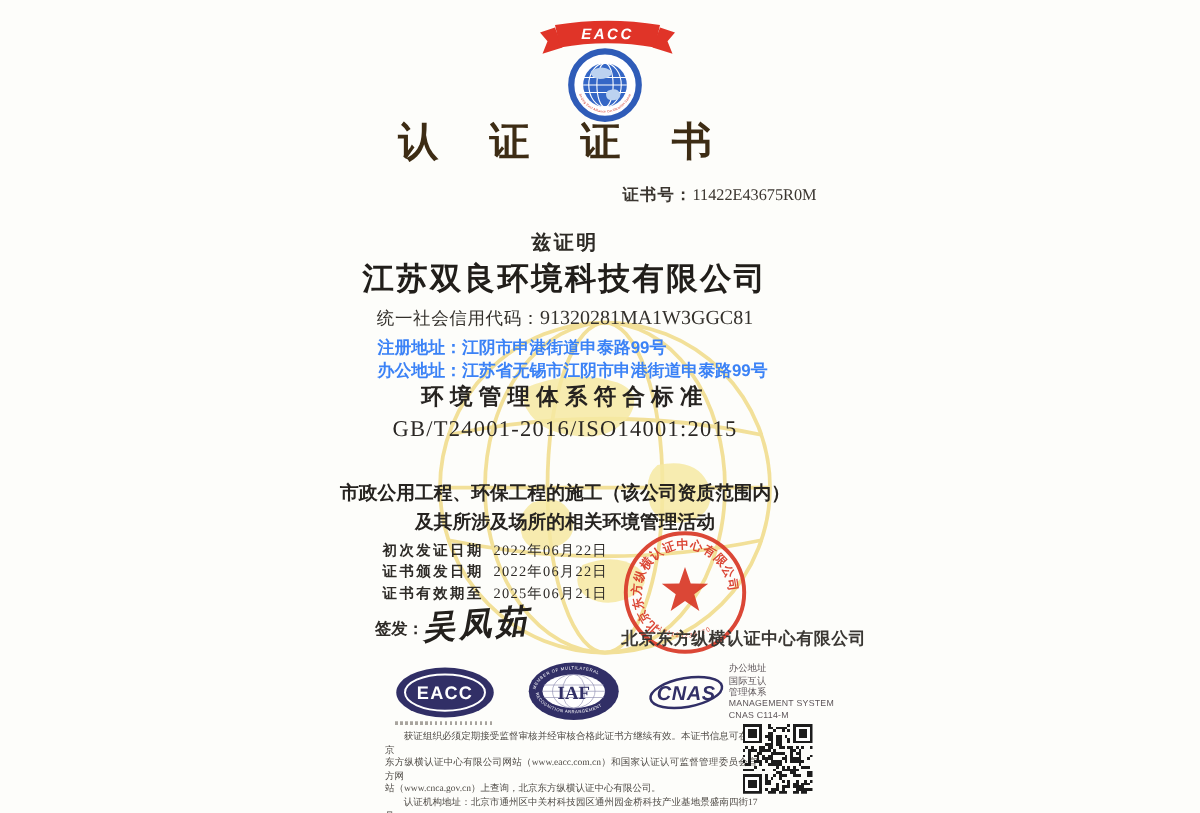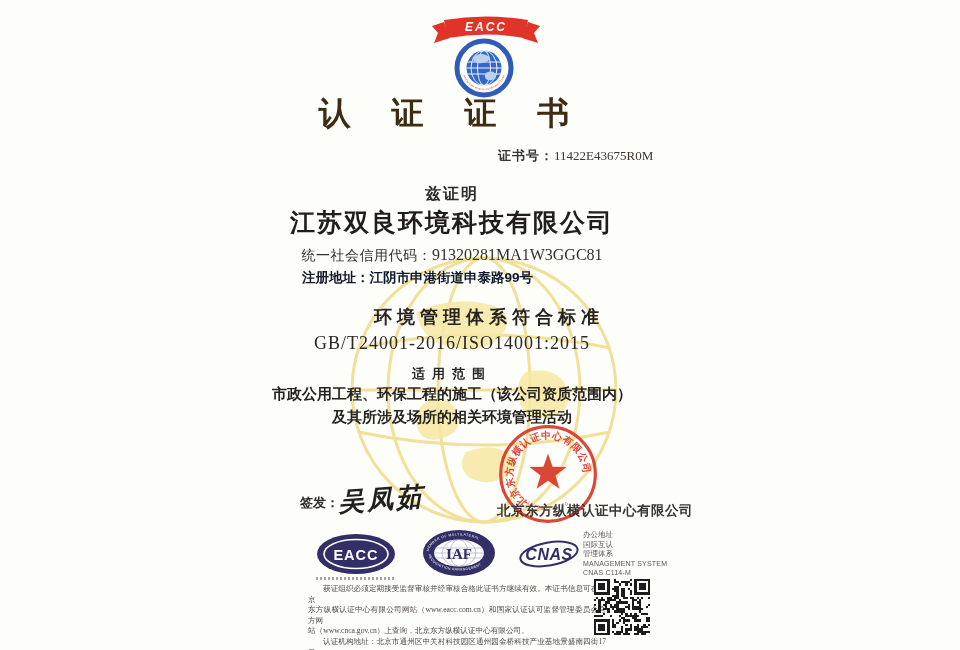--- a/index.html
+++ b/index.html
@@ -11,22 +11,22 @@
   .hei{font-family:"Liberation Sans","DejaVu Sans",sans-serif;}
 
   .title{top:92px;font-size:32px;font-weight:bold;color:#3d2c14;letter-spacing:16px;}
   .certno{top:147px;left:498px;font-size:13px;color:#3a352f;}
   .certno .lab{font-weight:bold;letter-spacing:1px;}
   .statement{top:184px;font-size:16px;font-weight:bold;color:#2e2b26;letter-spacing:2px;}
   .company{top:206px;font-size:25px;font-weight:bold;color:#211e1a;letter-spacing:2px;}
   .credit{top:246px;font-size:14px;}
   .credit .lab{font-weight:normal;letter-spacing:.5px;}
   .credit .val{font-size:16px;}
-  .addr{top:268px;left:302px;font-size:13.5px;font-weight:bold;line-height:19px;color:#0f172a;}
-  .system{top:305px;font-size:18px;font-weight:bold;letter-spacing:5px;color:#262320;margin-left:37px;}
+  .addr{top:268px;left:302px;font-size:13.5px;font-weight:bold;line-height:19px;color:#3b82f6;}
+  .system{top:305px;font-size:18px;font-weight:bold;letter-spacing:5px;color:#262320;}
   .standard{top:333px;font-size:18px;letter-spacing:1px;color:#2a2724;}
   .scopelab{top:365px;font-size:13px;font-weight:bold;letter-spacing:7px;color:#2a2724;}
   .scope1{top:385px;font-size:15px;font-weight:bold;color:#262320;}
   .scope2{top:408px;font-size:15px;font-weight:bold;color:#262320;}
 
   .dates{top:433px;left:306px;font-size:11.5px;line-height:17px;color:#2e2b27;}
   .dates .row{white-space:nowrap;}
   .dates .lab{display:inline-block;width:86px;font-weight:bold;letter-spacing:2px;}
   .dates .val{letter-spacing:1px;}
 
@@ -102,28 +102,44 @@
   <div class="abs ctr statement hei">兹证明</div>
 
   <div class="abs ctr credit">
     <span class="lab hei">统一社会信用代码：</span><span class="val">91320281MA1W3GGC81</span>
   </div>
 
   <div class="abs addr hei">
     <div>
       <span>注册地址：</span><span>江阴市申港街道申泰路99号</span>
     </div>
+    <div>
+      <span>办公地址：</span><span>江苏省无锡市江阴市申港街道申泰路99号</span>
+    </div>
   </div>
 
   <div class="abs ctr system hei">环境管理体系符合标准</div>
   <div class="abs ctr standard">GB/T24001-2016/ISO14001:2015</div>
-  <div class="abs ctr scopelab hei">适用范围</div>
   <div class="abs ctr scope2 hei">及其所涉及场所的相关环境管理活动</div>
   <div class="abs ctr scope1 hei">市政公用工程、环保工程的施工（该公司资质范围内）</div>
 
+  <div class="abs dates">
+    <div class="row">
+      <span class="lab">初次发证日期</span>
+      <span class="val">2022年06月22日</span>
+    </div>
+    <div class="row">
+      <span class="lab">证书颁发日期</span>
+      <span class="val">2022年06月22日</span>
+    </div>
+    <div class="row">
+      <span class="lab">证书有效期至</span>
+      <span class="val">2025年06月21日</span>
+    </div>
+  </div>
 
   <svg class="abs" style="left:496px;top:422px;" width="104" height="104" viewBox="0 0 112 112">
     <g opacity="0.93">
       <circle cx="56" cy="56" r="51" fill="none" stroke="#d93a28" stroke-width="3.4"></circle>
       <polygon fill="#d93a28" points="56,34 60.94,48.2 75.97,48.51 63.99,57.6 68.34,71.99 56,63.4 43.66,71.99 48.01,57.6 36.03,48.51 51.06,48.2"></polygon>
       <path id="sealArc" d="M 34.2,87.1 A 38,38 0 1 1 77.8,87.1" fill="none"></path>
       <text font-size="10.5" font-weight="bold" fill="#d93a28" letter-spacing="0.6">
         <textPath href="#sealArc">北京东方纵横认证中心有限公司</textPath>
       </text>
       <path id="sealSerial" d="M 30,86 A 42,42 0 0 0 82,86" fill="none"></path>

